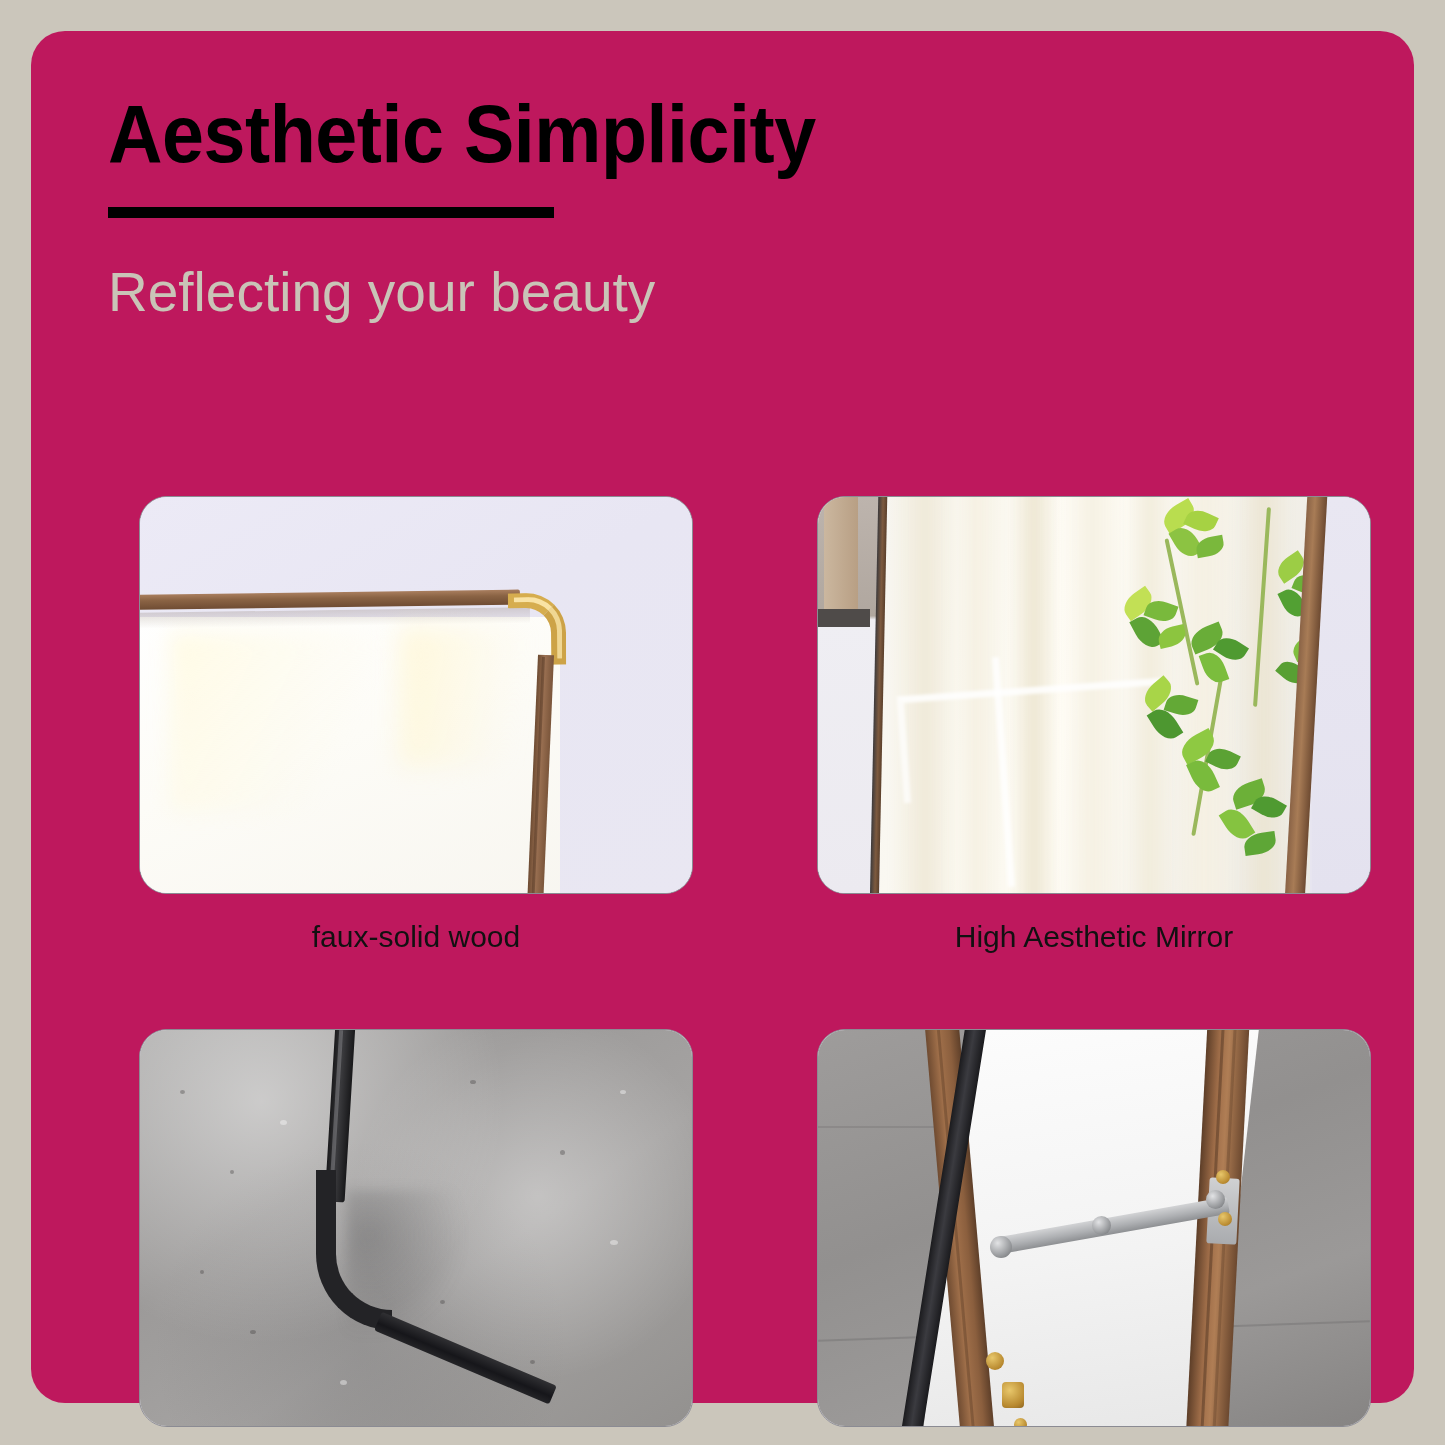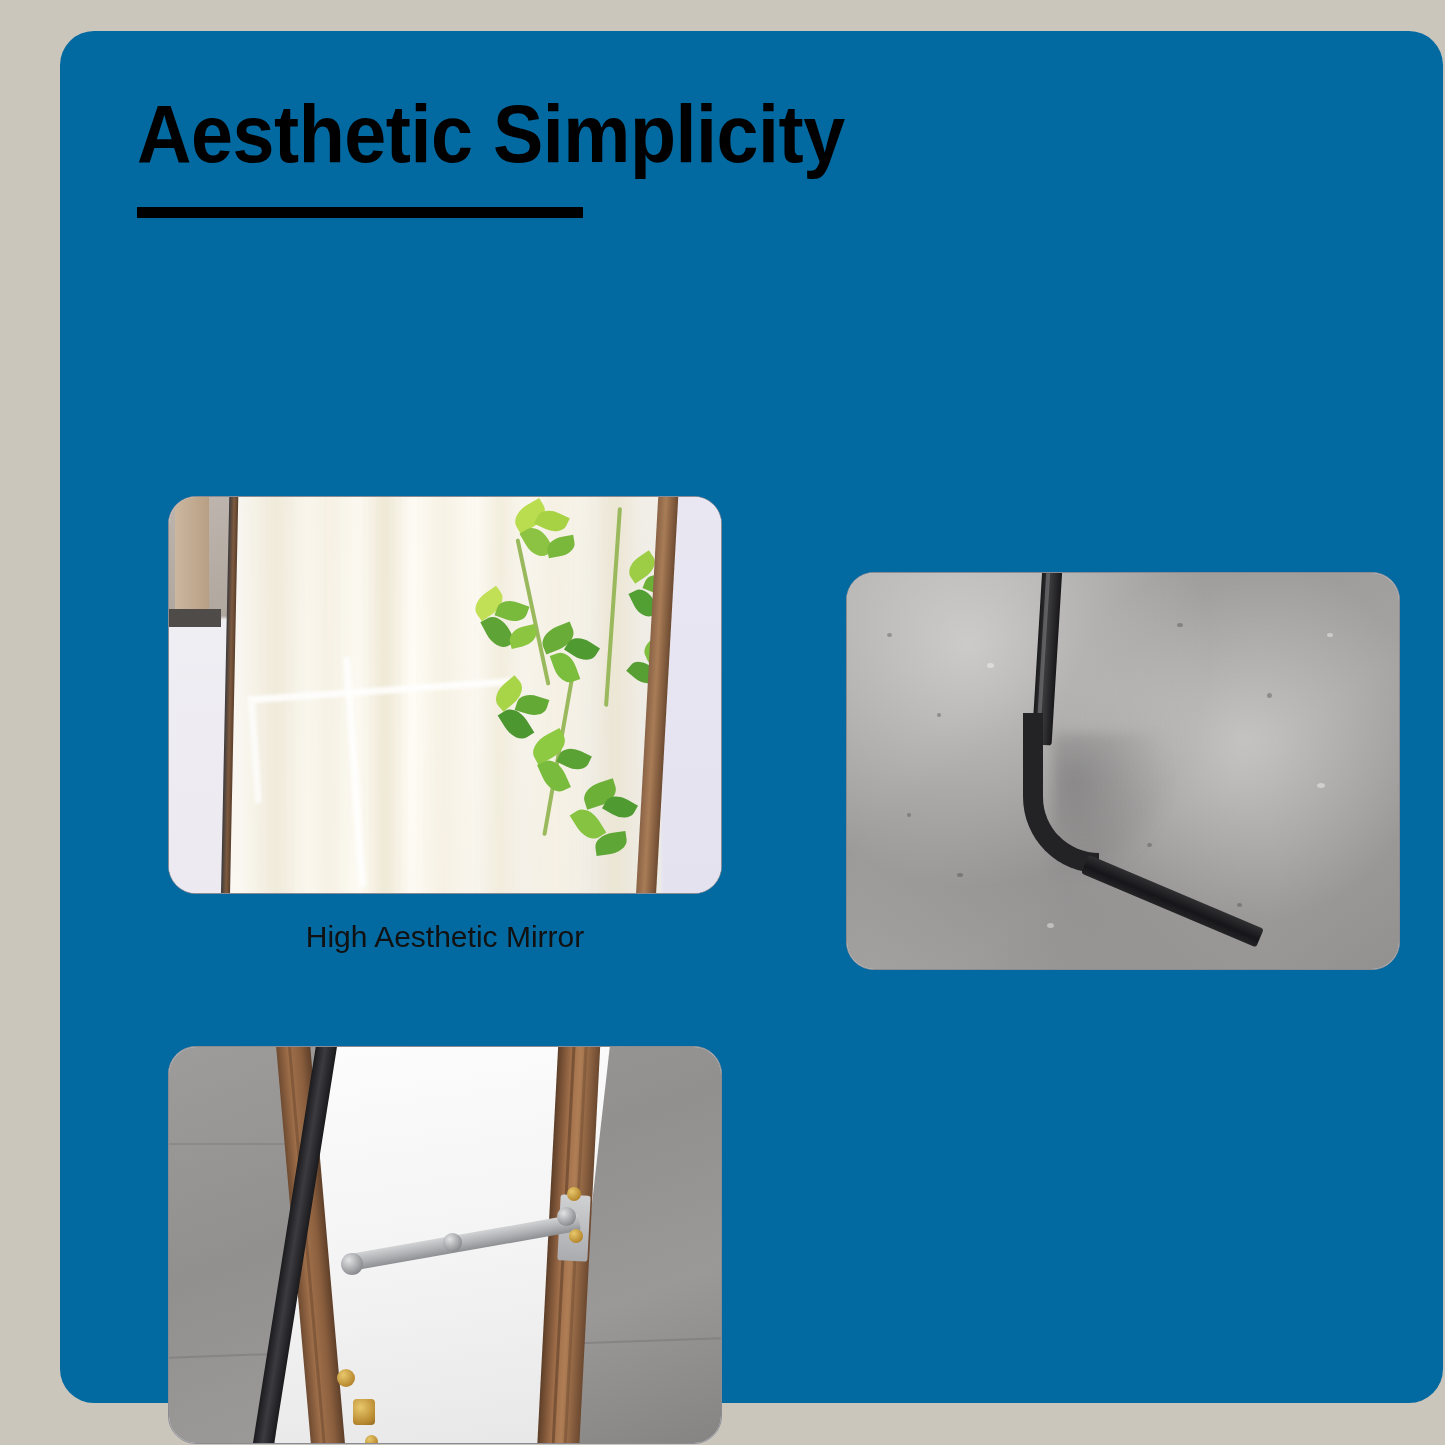--- a/index.html
+++ b/index.html
@@ -21,23 +21,22 @@
     width: 1445px;
     height: 1445px;
     background: #cbc6bb;
   }
   .card {
     position: absolute;
     left: 31px;
     top: 31px;
     width: 1383px;
     height: 1372px;
-    background: #0369a1;
+    background: #be185d;
     border-radius: 34px;
-    margin-left: 29px;
   }
 
   
   .header {
     position: absolute;
     left: 77px;
     top: 62px;
     width: 1200px;
   }
   .title {
@@ -466,24 +465,40 @@
 </style>
 </head>
 <body>
 
 <div class="poster">
   <div class="card">
 
     <div class="header">
       <h1 class="title">Aesthetic Simplicity</h1>
       <div class="title-rule"></div>
+      <p class="subtitle">Reflecting your beauty</p>
     </div>
 
     <div class="grid">
 
+      <div class="cell">
+        <div class="photo">
+          <div class="p1-bg"></div>
+          <div class="p1-pane"></div>
+          <div class="p1-pane-glow"></div>
+          <div class="p1-pane-glow2"></div>
+          <div class="p1-shadow"></div>
+          <div class="p1-rail-top"></div>
+          <div class="p1-gold"></div>
+          <div class="p1-gold-sheen"></div>
+          <div class="p1-rail-side"></div>
+          <div class="p1-rail-side-grain"></div>
+        </div>
+        <div class="caption">faux-solid wood</div>
+      </div>
 
       <div class="cell right">
         <div class="photo">
           <div class="p2-bg"></div>
           <div class="p2-wallL"></div>
           <div class="p2-wallL-wood"></div>
           <div class="p2-wallL-dark"></div>
 
           <div class="p2-glass">
             <div class="p2-curtain" style="left:10px;  width:70px;  background:linear-gradient(90deg,rgba(255,255,255,0),rgba(238,232,214,0.9),rgba(255,255,255,0));"></div>

